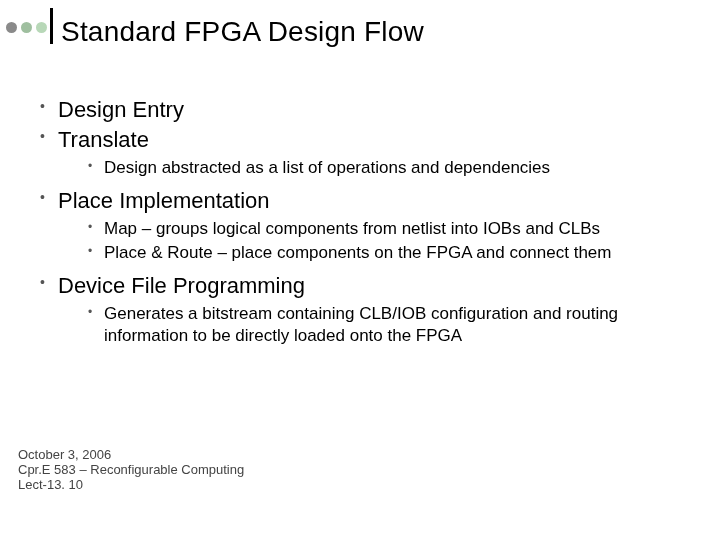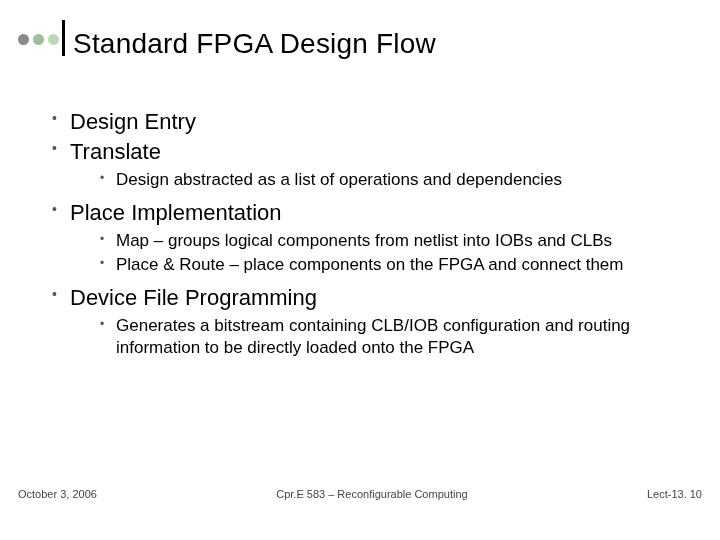--- a/index.html
+++ b/index.html
@@ -1,31 +1,31 @@
 <!DOCTYPE html>
 <html><head>
 <meta charset="utf-8">
 <style>
   * { box-sizing: border-box; margin: 0; padding: 0; }
   html, body { width: 720px; height: 540px; background: #fff; font-family: Arial, Helvetica, sans-serif; color: #000; }
-  .slide { position: relative; width: 720px; height: 504px; padding: 12px; }
+  .slide { position: relative; width: 720px; height: 504px; padding: 0; }
   .header { position: relative; padding-top: 16px; }
   .dots { position: absolute; left: 0; top: 22px; display: flex; gap: 4px; padding-left: 6px; }
   .dot { width: 11px; height: 11px; border-radius: 50%; }
   .vbar { position: absolute; left: 50px; top: 8px; width: 3px; height: 36px; background: #000; }
   .title { font-size: 28px; font-weight: 400; padding-left: 61px; letter-spacing: 0.2px; }
   .body { padding: 36px 22px 0 22px; }
   ul { list-style: none; }
   .lvl1 { margin: 12px; }
   .lvl1 > li { position: relative; padding-left: 24px; font-size: 22px; line-height: 1.25; margin-bottom: 2px; }
   .lvl1 > li::before { content: "•"; position: absolute; left: 6px; top: 2px; font-size: 14px; color: #555; }
   .lvl2 { margin: 4px 0 8px 0; }
   .lvl2 > li { position: relative; padding-left: 46px; font-size: 17px; line-height: 1.28; margin-bottom: 2px; }
   .lvl2 > li::before { content: "•"; position: absolute; left: 30px; top: 2px; font-size: 12px; color: #555; }
-  .footer { position: absolute; left: 0; right: 0; bottom: 4px; display: flex; justify-content: space-between; padding: 0 18px; font-size: 11px; color: #444; }
+  .footer { position: absolute; left: 0; right: 0; bottom: 12px; display: flex; justify-content: space-between; padding: 0 18px; font-size: 13px; color: #444; flex-direction: column; }
 </style>
 </head>
 <body>
 <div class="slide">
 
 <div class="header">
   <div class="dots">
     <span class="dot" style="background:#8a8a8a"></span>
     <span class="dot" style="background:#9fbf9f"></span>
     <span class="dot" style="background:#b8d8b8"></span>

